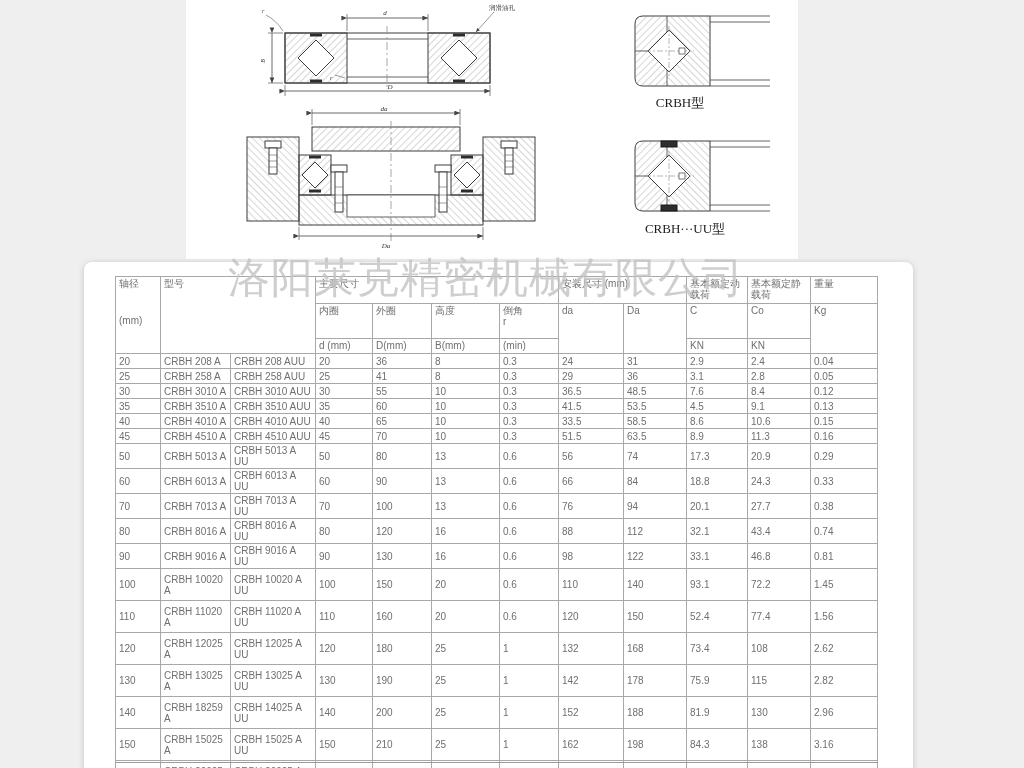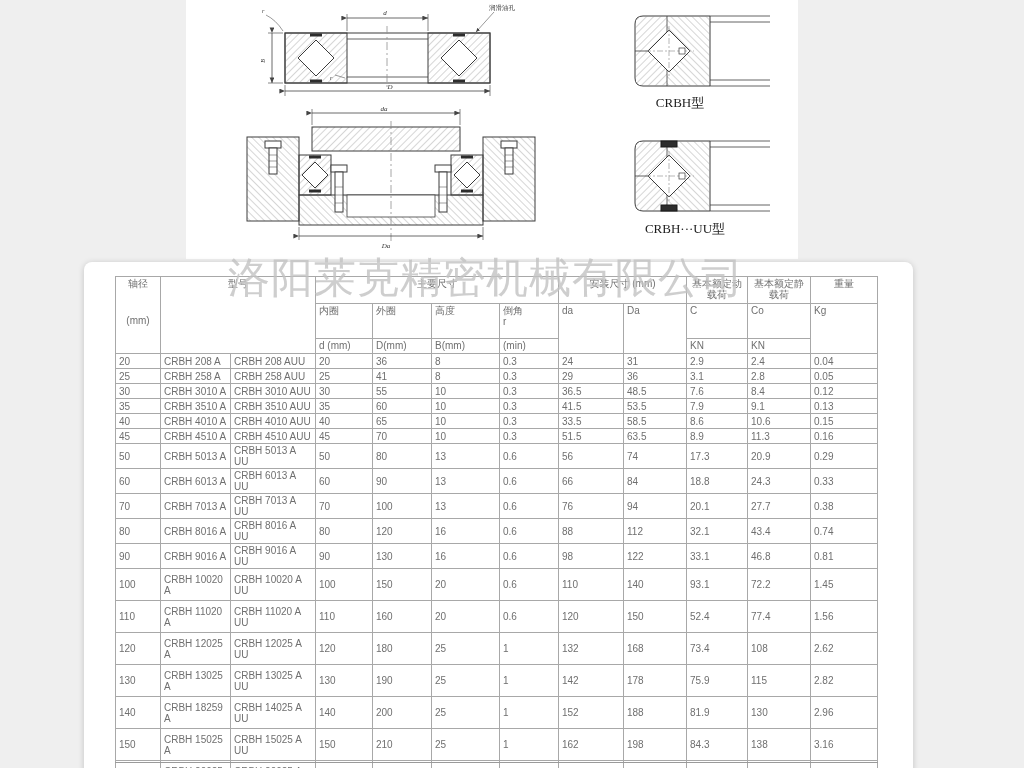--- a/index.html
+++ b/index.html
@@ -15,21 +15,21 @@
 
   
   .watermark{position:absolute;left:228px;top:250px;font-size:42px;letter-spacing:1px;color:#c3c3c3;opacity:.8;white-space:nowrap;z-index:6;pointer-events:none;font-family:"Liberation Sans","DejaVu Sans",sans-serif;}
 
   
   .table-wrap{position:absolute;left:115px;top:276px;width:763px;z-index:2;}
   table.spec{width:100%;border-collapse:collapse;table-layout:fixed;color:#6f6f6f;font-size:10px;}
   table.spec th,table.spec td{border:1px solid #a8a8a8;font-weight:normal;text-align:left;padding:1px 3px;line-height:11px;overflow:hidden;}
   table.spec th{vertical-align:top;}
   th.vmid,td.vmid{vertical-align:middle;}
-  tr.hrow1 th{height:24px;text-align:center;}
+  tr.hrow1 th{height:24px;}
   tr.hrow2 th{height:32px;}
   tr.hrow3 th{height:12px;}
   tbody td{height:12px;vertical-align:middle;}
   tbody tr.tall td{height:29px;}
   .shaft-head .u{display:block;margin-top:26px;}
   .bottom-line{position:absolute;left:115px;top:762px;width:763px;height:0;border-top:1px solid #9a9a9a;z-index:2;}
 
   svg text{fill:#333;}
   .dimtxt{font-family:"Liberation Serif","DejaVu Serif",serif;font-style:italic;}
   .cadlabel{font-family:"Liberation Serif","DejaVu Serif",serif;fill:#1c1c1c;}
@@ -300,21 +300,21 @@
           <tr>
     <td>35</td>
     <td>CRBH 3510 A</td>
     <td>CRBH 3510 AUU</td>
     <td>35</td>
     <td>60</td>
     <td>10</td>
     <td>0.3</td>
     <td>41.5</td>
     <td>53.5</td>
-    <td>7.9</td>
+    <td>4.5</td>
     <td>9.1</td>
     <td>0.13</td>
   </tr>
           <tr>
     <td>40</td>
     <td>CRBH 4010 A</td>
     <td>CRBH 4010 AUU</td>
     <td>40</td>
     <td>65</td>
     <td>10</td>

